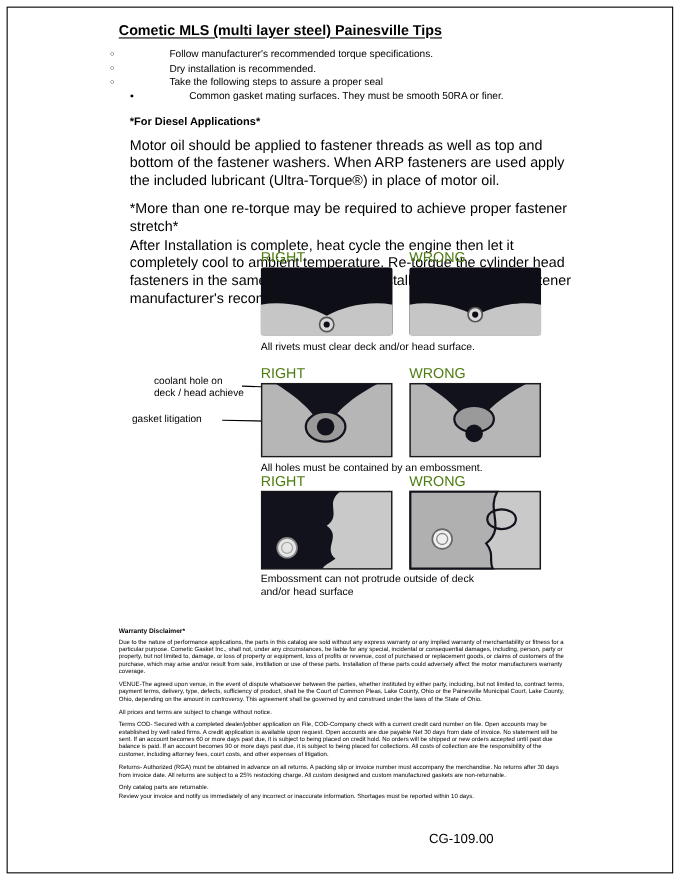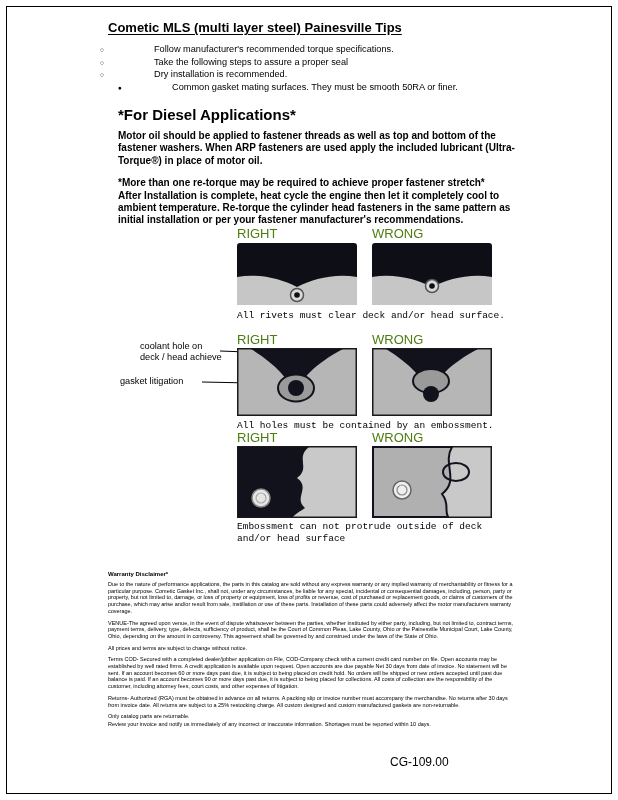--- a/index.html
+++ b/index.html
@@ -13,29 +13,29 @@
 
   
   .flow { position:absolute; left:96px; top:20px; width:434px; }
   .title {
     font-size:13px; font-weight:bold; text-decoration:underline;
     text-underline-offset:2px; margin:0 0 9px 12px;
   }
   .tip { display:flex; margin:0 0 1px 4px; font-size:9.2px; line-height:1.25;gap:44px; }
   .tip .bullet { width:10px; flex:0 0 10px; font-size:6.5px; padding-top:2px; }
   .tip.sub { margin-left:22px; }
-  .diesel-head { font-size:15px; font-weight:bold; margin:13px 0 7px 22px; }
-  .para { font-size:10px; line-height:1.24; margin:0 0 10px 22px; width:402px;font-weight:bold; }
+  .diesel-head { font-size:10px; font-weight:bold; margin:13px 0 7px 22px; }
+  .para { font-size:13px; line-height:1.24; margin:0 0 10px 22px; width:402px; }
   .para.note { margin-bottom:0; }
 
   
   .dlabel { position:absolute; width:120px; font-size:13px; color:#4d7c0f; }
   .dimg { position:absolute; width:120px; line-height:0; }
   .dimg svg { display:block; }
-  .dcaption { position:absolute; font-size:9.5px; line-height:1.25; white-space:pre-line;font-family:Liberation Mono, monospace; }
+  .dcaption { position:absolute; font-size:9.5px; line-height:1.25; white-space:pre-line; }
   .callout { position:absolute; font-size:9.2px; line-height:1.15; white-space:pre-line; }
   .callout-lines { position:absolute; left:198px; top:344px; pointer-events:none; }
 
   
   .legal { position:absolute; left:108px; top:571px; width:408px; }
   .legal-head { font-size:6px; font-weight:bold; margin-bottom:4px; }
   .legal p { font-size:5.5px; line-height:1.22; margin:0 0 5px; }
   .legal p.tight { margin-bottom:1px; }
 
   .footer-code { position:absolute; left:390px; top:755px; font-size:12px; }
@@ -47,25 +47,25 @@
 
 <div class="flow">
   <h1 class="title">Cometic MLS (multi layer steel) Painesville Tips</h1>
 
   <div class="tip">
     <span class="bullet">○</span>
     <span>Follow manufacturer's recommended torque specifications.</span>
   </div>
   <div class="tip">
     <span class="bullet">○</span>
-    <span>Take the following steps to assure a proper seal</span>
+    <span>Dry installation is recommended.</span>
   </div>
   <div class="tip">
     <span class="bullet">○</span>
-    <span>Dry installation is recommended.</span>
+    <span>Take the following steps to assure a proper seal</span>
   </div>
   <div class="tip sub">
     <span class="bullet">●</span>
     <span>Common gasket mating surfaces.  They must be smooth 50RA or finer.</span>
   </div>
 
   <div class="diesel-head">*For Diesel Applications*</div>
   <p class="para">Motor oil should be applied to fastener threads as well as top and bottom of the fastener washers. When ARP fasteners are used apply the included lubricant (Ultra-Torque®) in place of motor oil.</p>
   <p class="para note">*More than one re-torque may be required to achieve proper fastener stretch*</p>
   <p class="para">After Installation is complete, heat cycle the engine then let it completely cool to ambient temperature. Re-torque the cylinder head fasteners in the same pattern as initial installation or per your fastener manufacturer's recommendations.</p>

